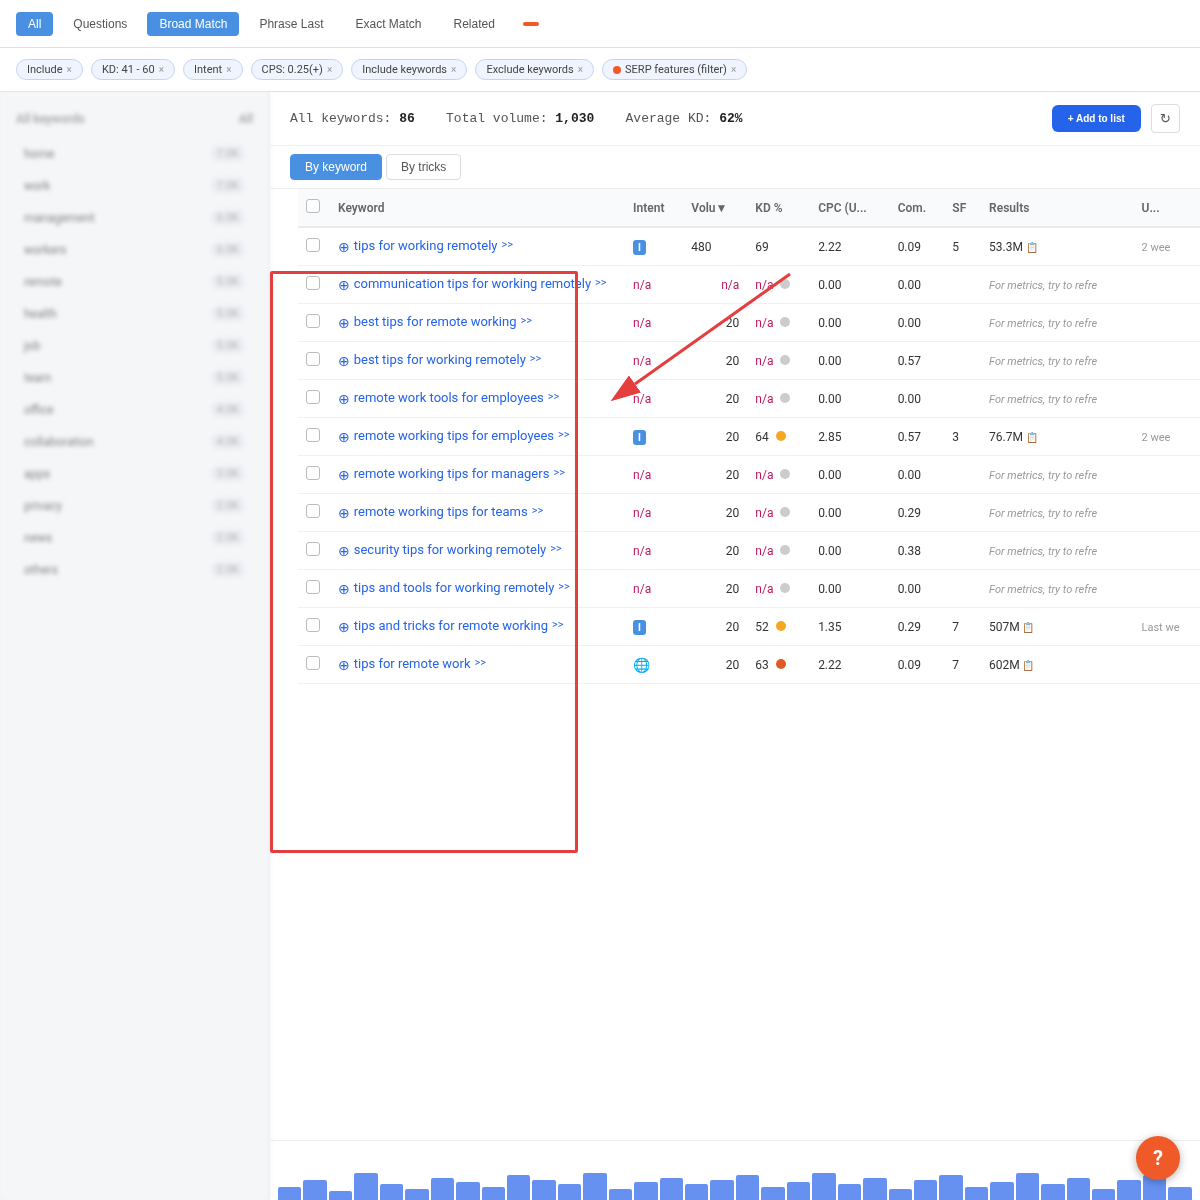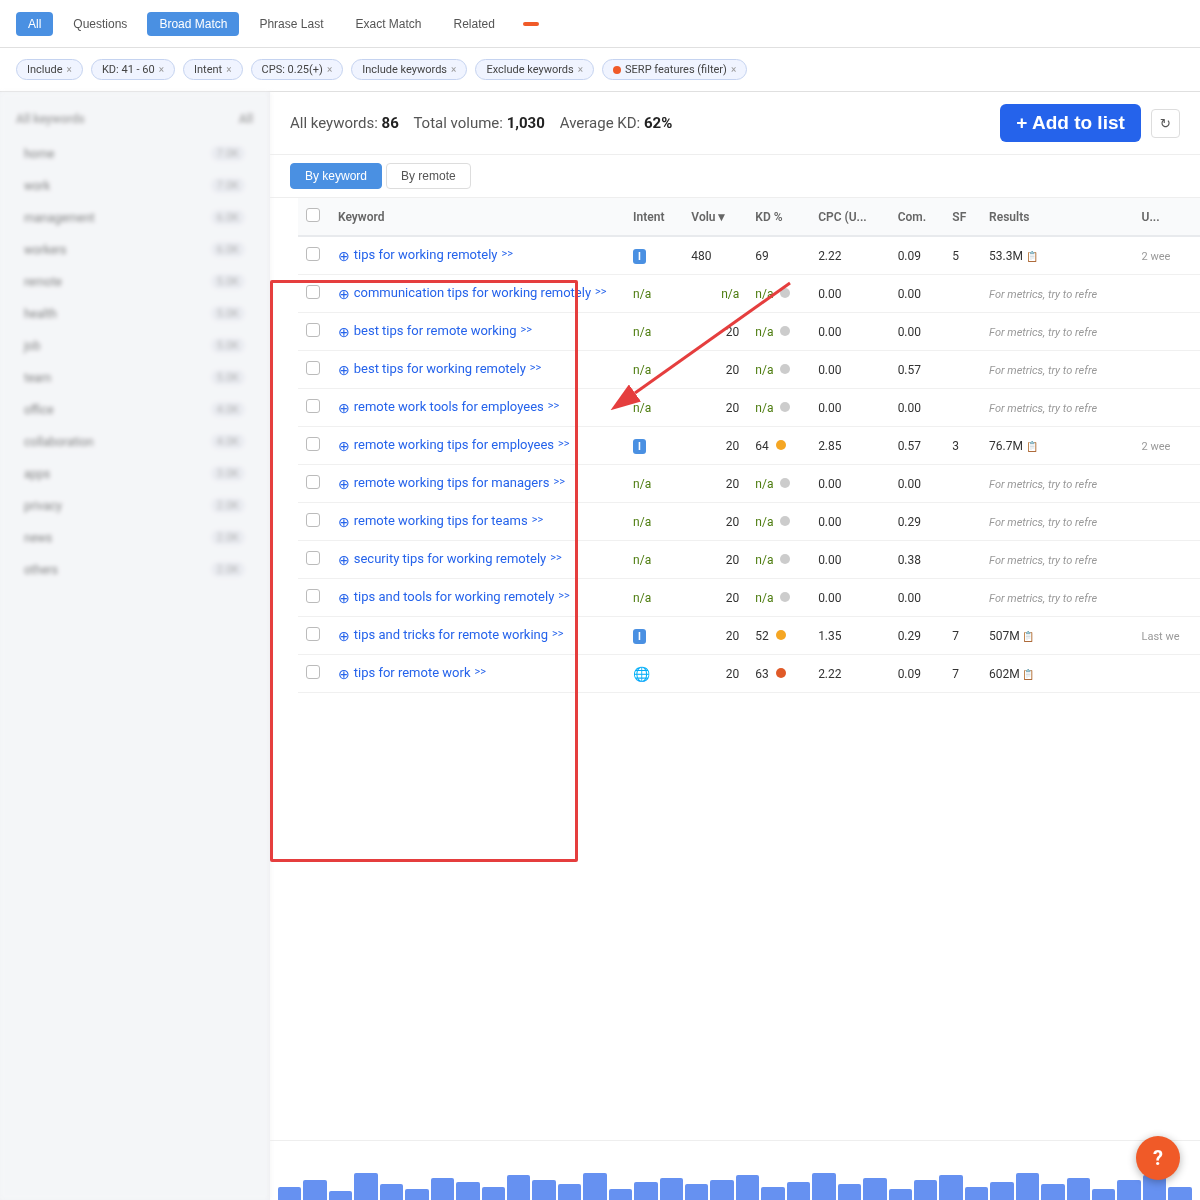--- a/index.html
+++ b/index.html
@@ -141,33 +141,34 @@
     
     .table-header-bar {
       padding: 12px 20px;
       display: flex;
       align-items: center;
       justify-content: space-between;
       border-bottom: 1px solid #eee;
       background: #fff;
     }
     .table-stats {
-      font-size: 15px;
+      font-size: 13px;
       color: #555;
+      font-family: Liberation Mono, monospace;
     }
     .table-stats strong {
       color: #222;
     }
     .add-to-list-btn {
       background: #2563eb;
       color: #fff;
       border: none;
       border-radius: 6px;
       padding: 8px 16px;
-      font-size: 19px;
+      font-size: 10px;
       font-weight: 600;
       cursor: pointer;
       display: flex;
       align-items: center;
       gap: 6px;
     }
     .refresh-btn {
       background: transparent;
       border: 1px solid #ddd;
       border-radius: 4px;
@@ -259,21 +260,21 @@
       font-size: 10px;
       font-weight: 700;
     }
     .kd-dot {
       width: 10px; height: 10px;
       border-radius: 50%;
       display: inline-block;
       margin-left: 4px;
     }
     .kd-dot.gray { background: #bbb; }
-    .na-text { color: #4d7c0f; }
+    .na-text { color: #be185d; }
     .metrics-note {
       color: #999;
       font-size: 11px;
       font-style: italic;
     }
 
     
     .bottom-chart {
       height: 60px;
       background: #fff;
@@ -452,21 +453,21 @@
         <strong>62%</strong>
       </div>
       <div style="display:flex;align-items:center;gap:4px;">
         <button class="add-to-list-btn">+ Add to list</button>
         <button class="refresh-btn">↻</button>
       </div>
     </div>
 
     <div class="view-toggle">
       <button class="view-toggle-btn active">By keyword</button>
-      <button class="view-toggle-btn">By remote</button>
+      <button class="view-toggle-btn">By tricks</button>
     </div>
 
     <div class="table-container">
       <div class="data-table">
         <table>
           <thead>
             <tr>
               <th style="width:32px;">
                 <span class="cb"></span>
               </th>

